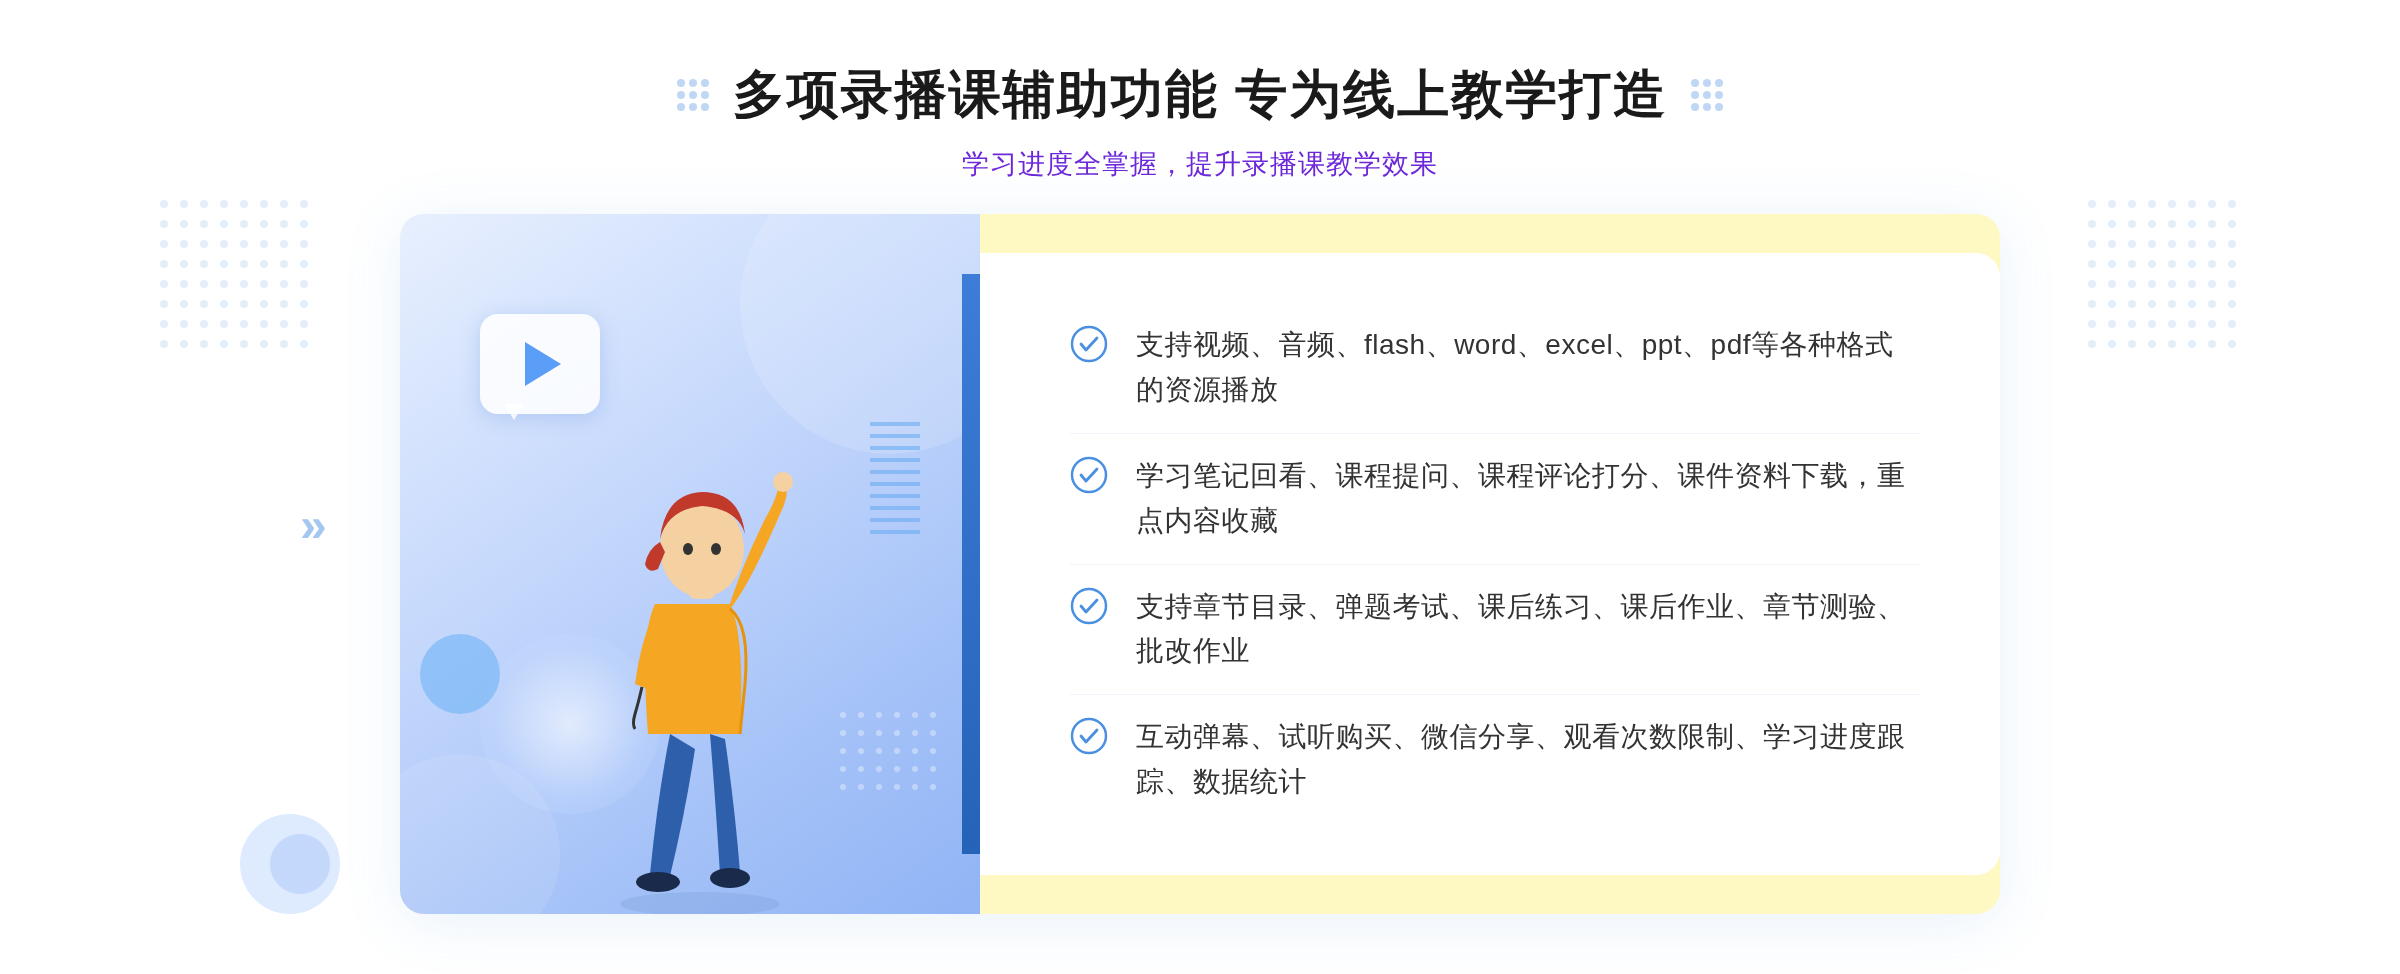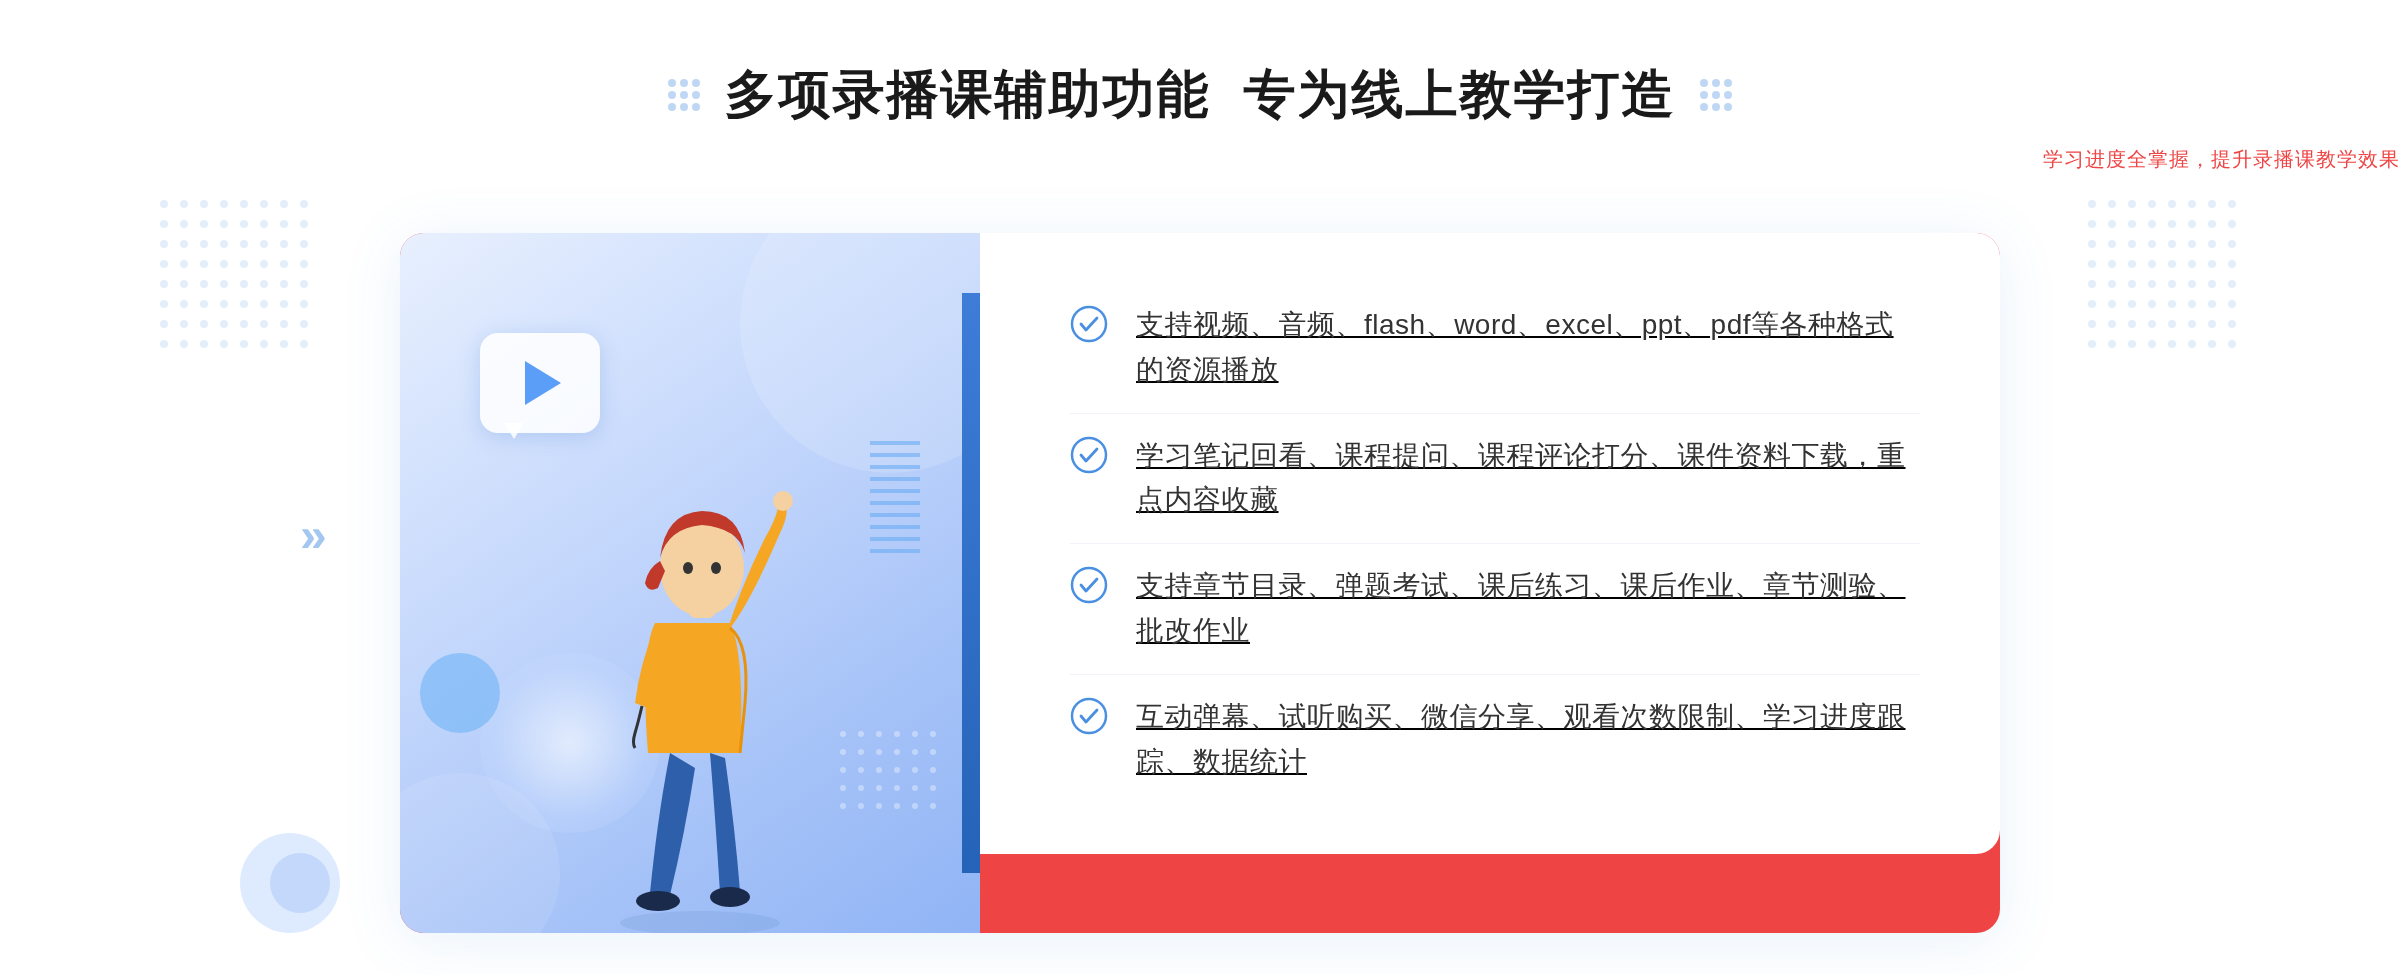--- a/index.html
+++ b/index.html
@@ -20,25 +20,24 @@
       background: #fff;
       display: flex;
       flex-direction: column;
       align-items: center;
       padding: 60px 0 80px;
       position: relative;
     }
 
     
     .header-section {
-      text-align: right;
-      margin-bottom: 60px;
+      text-align: center;
+      margin-bottom: 32px;
       position: relative;
       width: 100%;
-      font-family: Liberation Mono, monospace;
     }
 
     .header-title-row {
       display: flex;
       align-items: center;
       justify-content: center;
       gap: 24px;
       margin-bottom: 16px;
     }
 
@@ -59,38 +58,37 @@
     }
 
     .main-title {
       font-size: 52px;
       font-weight: 600;
       color: #1a1a1a;
       letter-spacing: 2px;
     }
 
     .sub-title {
-      font-size: 20px;
-      color: #ef4444;
+      font-size: 27px;
+      color: #6d28d9;
       letter-spacing: 1px;
       font-weight: 400;
     }
 
     
     .main-content {
       display: flex;
-      align-items: flex-start;
+      align-items: center;
       width: 1600px;
       min-height: 700px;
-      background: #ef4444;
+      background: #fef9c3;
       border-radius: 24px;
       box-shadow: 0 8px 60px rgba(74, 144, 226, 0.12);
       overflow: visible;
       position: relative;
-      text-decoration: underline;
     }
 
     
     .left-panel {
       width: 580px;
       min-height: 700px;
       background: linear-gradient(145deg, #e8f0fe 0%, #c5d8fc 40%, #a8c4f8 70%, #90b4f5 100%);
       border-radius: 24px 0 0 24px;
       position: relative;
       overflow: hidden;

